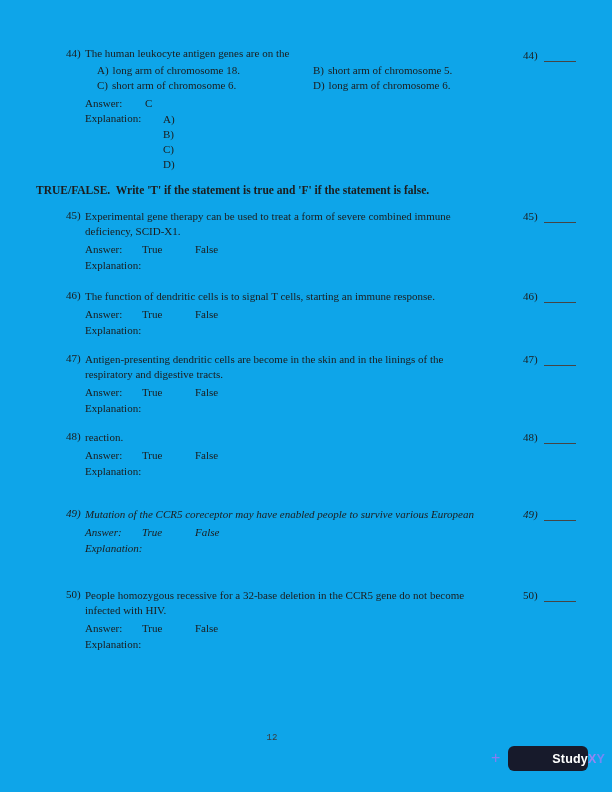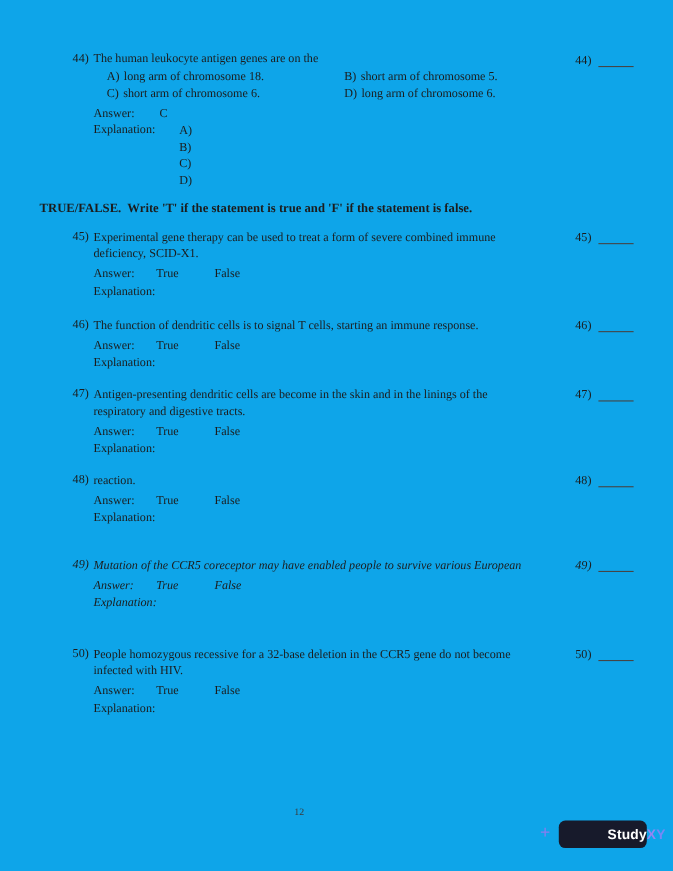--- a/index.html
+++ b/index.html
@@ -56,21 +56,21 @@
 
   .ans-line { position:relative; height:15px; margin-top:4px; }
   .ans-label   { position:absolute; left:19px; }
   .true-label  { position:absolute; left:76px; }
   .false-label { position:absolute; left:129px; }
   .expl-line { margin-left:19px; line-height:15px; }
 
   
   .page-num {
     position:absolute; top:733px; left:0; width:544px;
-    text-align:center; font-size:9px; color:#3a3a3a;
+    text-align:center; font-size:9px; color:#3a3a3a;font-family:Liberation Mono, monospace;
   }
   .brand-badge {
     position:absolute; left:508px; top:746px;
     width:80px; height:25px;
     background:#171a2b; border-radius:6px;
     display:flex; align-items:center; justify-content:center;
     gap:4px;
     font-family:"Liberation Sans", sans-serif;
   }
   .brand-plus {

